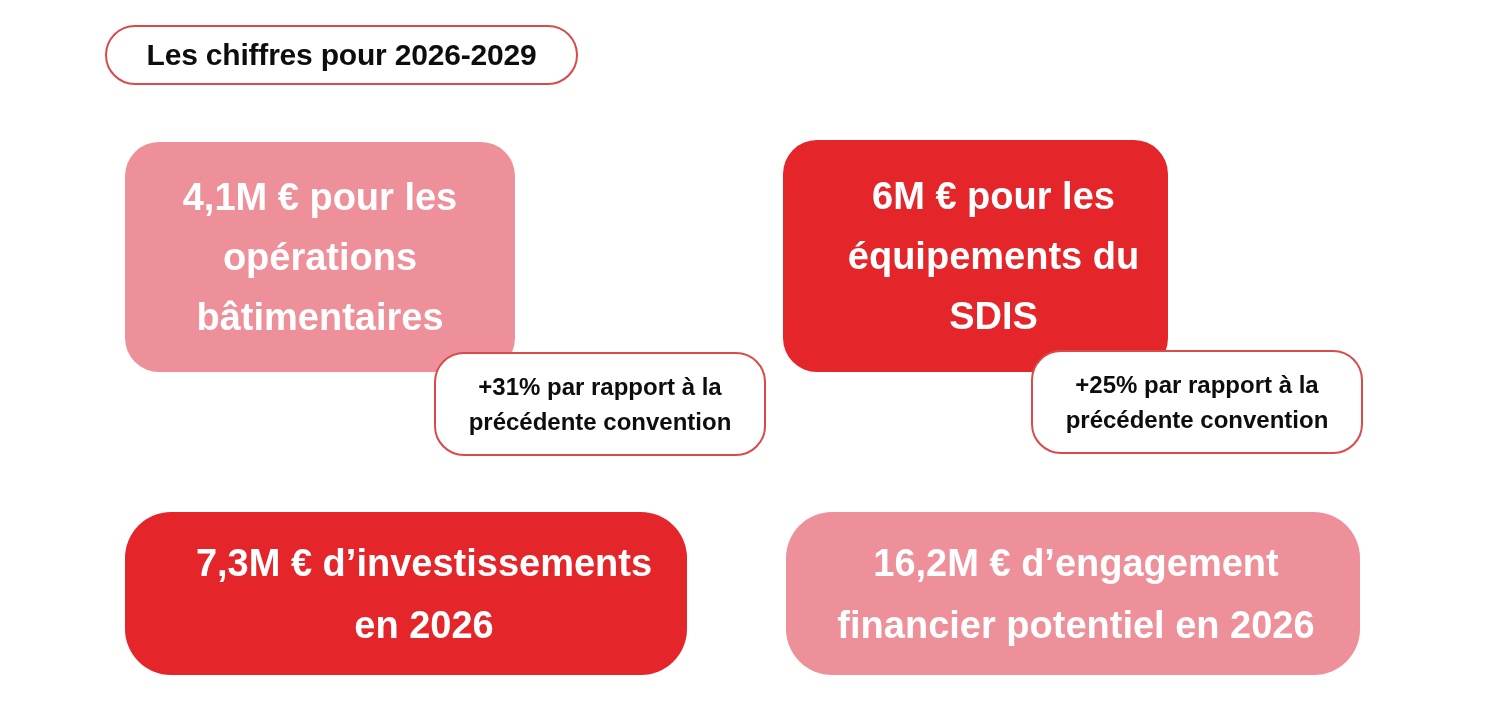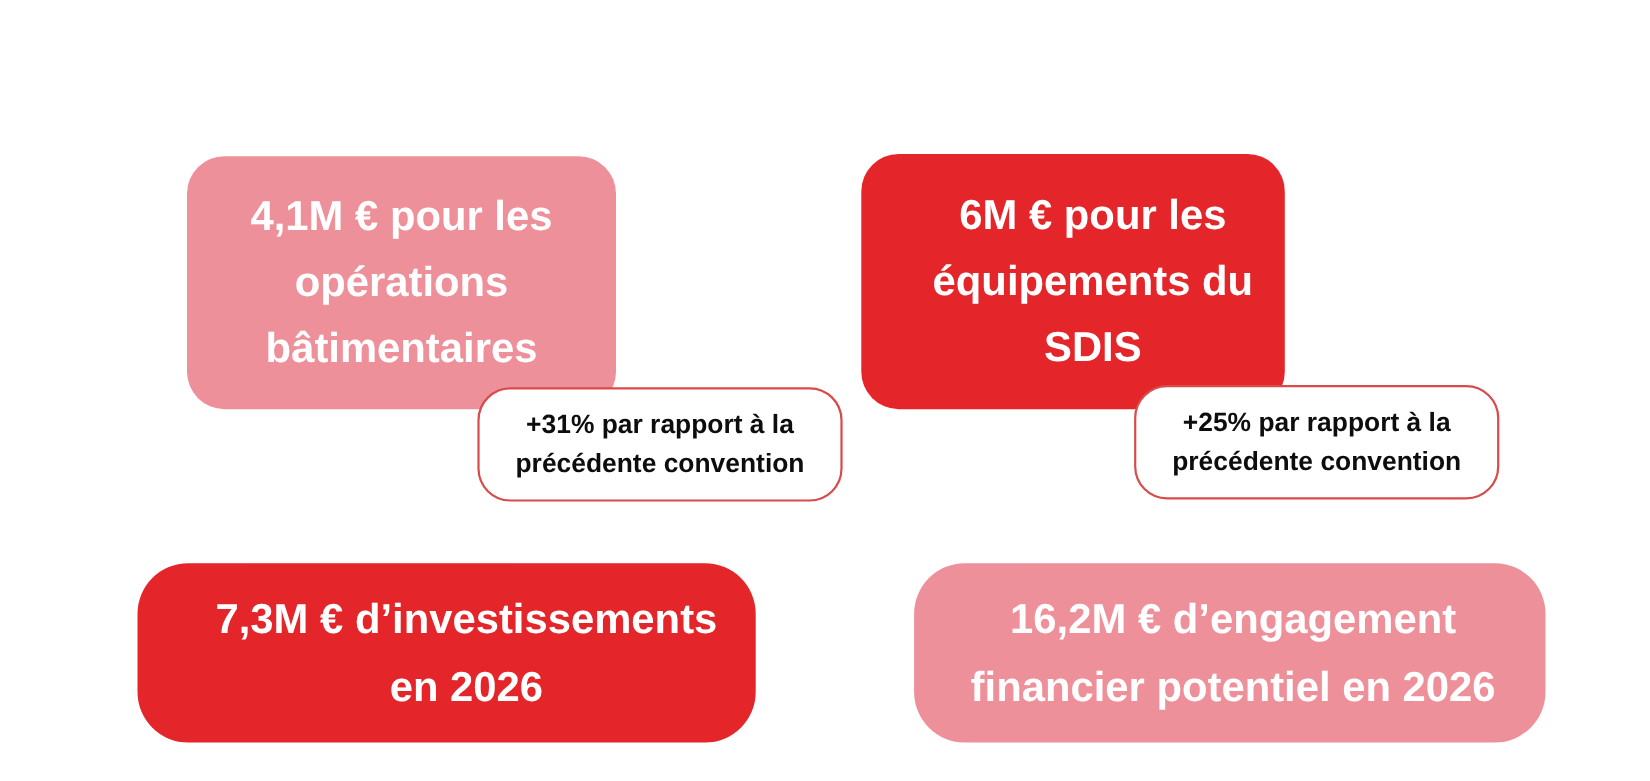--- a/index.html
+++ b/index.html
@@ -57,21 +57,21 @@
     color: #ffffff;
     font-weight: bold;
   }
   .stat-card .stat-text {
     display: block;
     width: 100%;
     padding: 0 14px;
     box-sizing: border-box;
   }
 
-  .card--pink  { background: #EE9099; margin-left: 45px; }
+  .card--pink  { background: #EE9099; }
   .card--red   { background: #E42529; padding-left: 36px; }
 
   
   #card-batiments {
     left: 125px;
     top: 142px;
     width: 390px;
     height: 230px;
     border-radius: 34px;
   }
@@ -156,20 +156,23 @@
     top: 350px;
     width: 332px;
     height: 104px;
   }
 </style>
 </head>
 <body>
 
 <div class="slide">
 
+  <div class="title-pill">
+    <span class="title-text">Les chiffres pour 2026-2029</span>
+  </div>
 
   <div class="stat-card card--pink" id="card-batiments">
     <span class="stat-text">4,1M € pour les opérations bâtimentaires</span>
   </div>
 
   <div class="stat-card card--red" id="card-sdis">
     <span class="stat-text">6M € pour les équipements du SDIS</span>
   </div>
 
   <div class="badge" id="badge-batiments">

